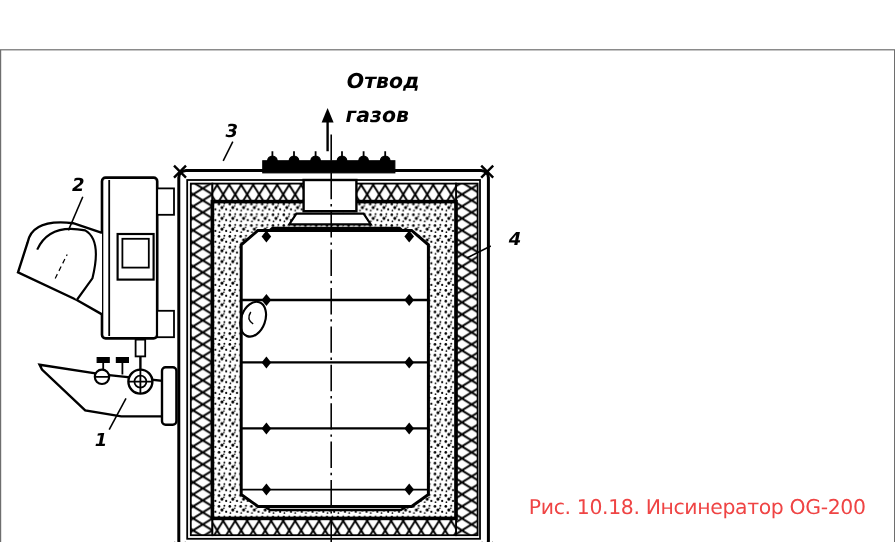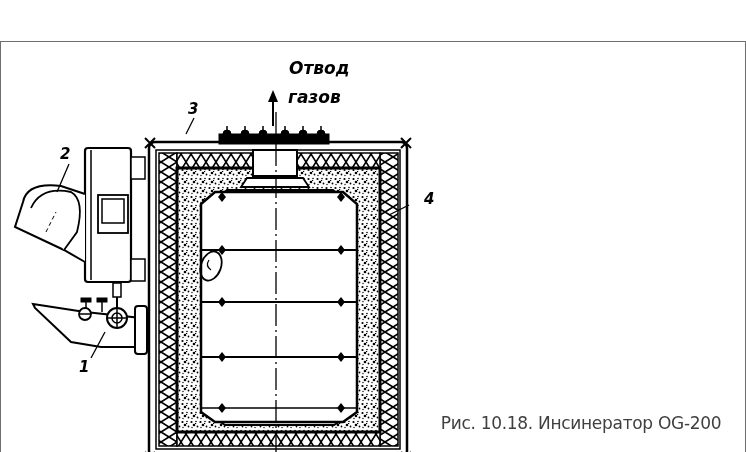--- a/index.html
+++ b/index.html
@@ -11,21 +11,21 @@
   .label-italic {
     position:absolute; font-family:"DejaVu Sans", sans-serif; font-weight:bold;
     font-style:italic; color:#000; font-size:17px; line-height:20px;
   }
   .num {
     position:absolute; font-family:"DejaVu Sans", sans-serif; font-weight:bold;
     font-style:italic; color:#000; font-size:15px;
   }
   #caption {
     position:absolute; left:430px; top:368px; width:300px; text-align:center;
-    font-family:"DejaVu Sans", sans-serif; font-size:17px; line-height:26px; color:#404040;
+    font-family:"DejaVu Sans", sans-serif; font-size:17px; line-height:26px; color:#ef4444;
     letter-spacing:-0.3px;
   }
 </style>
 </head>
 <body>
 
 <div id="frame">
 
   <svg id="drawing" viewBox="0 0 746 452" xmlns="http://www.w3.org/2000/svg">
     <defs>

